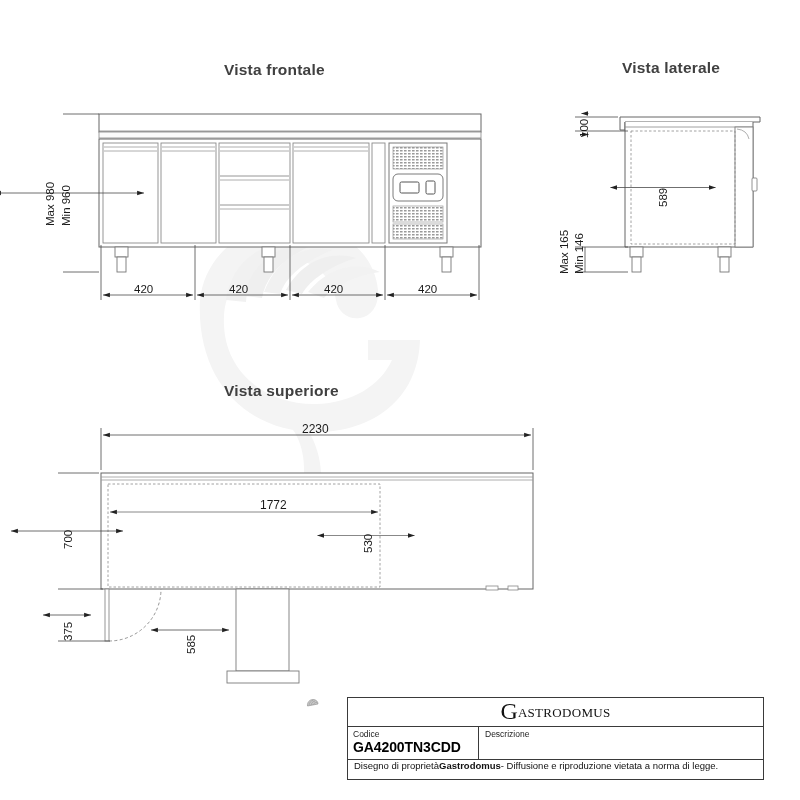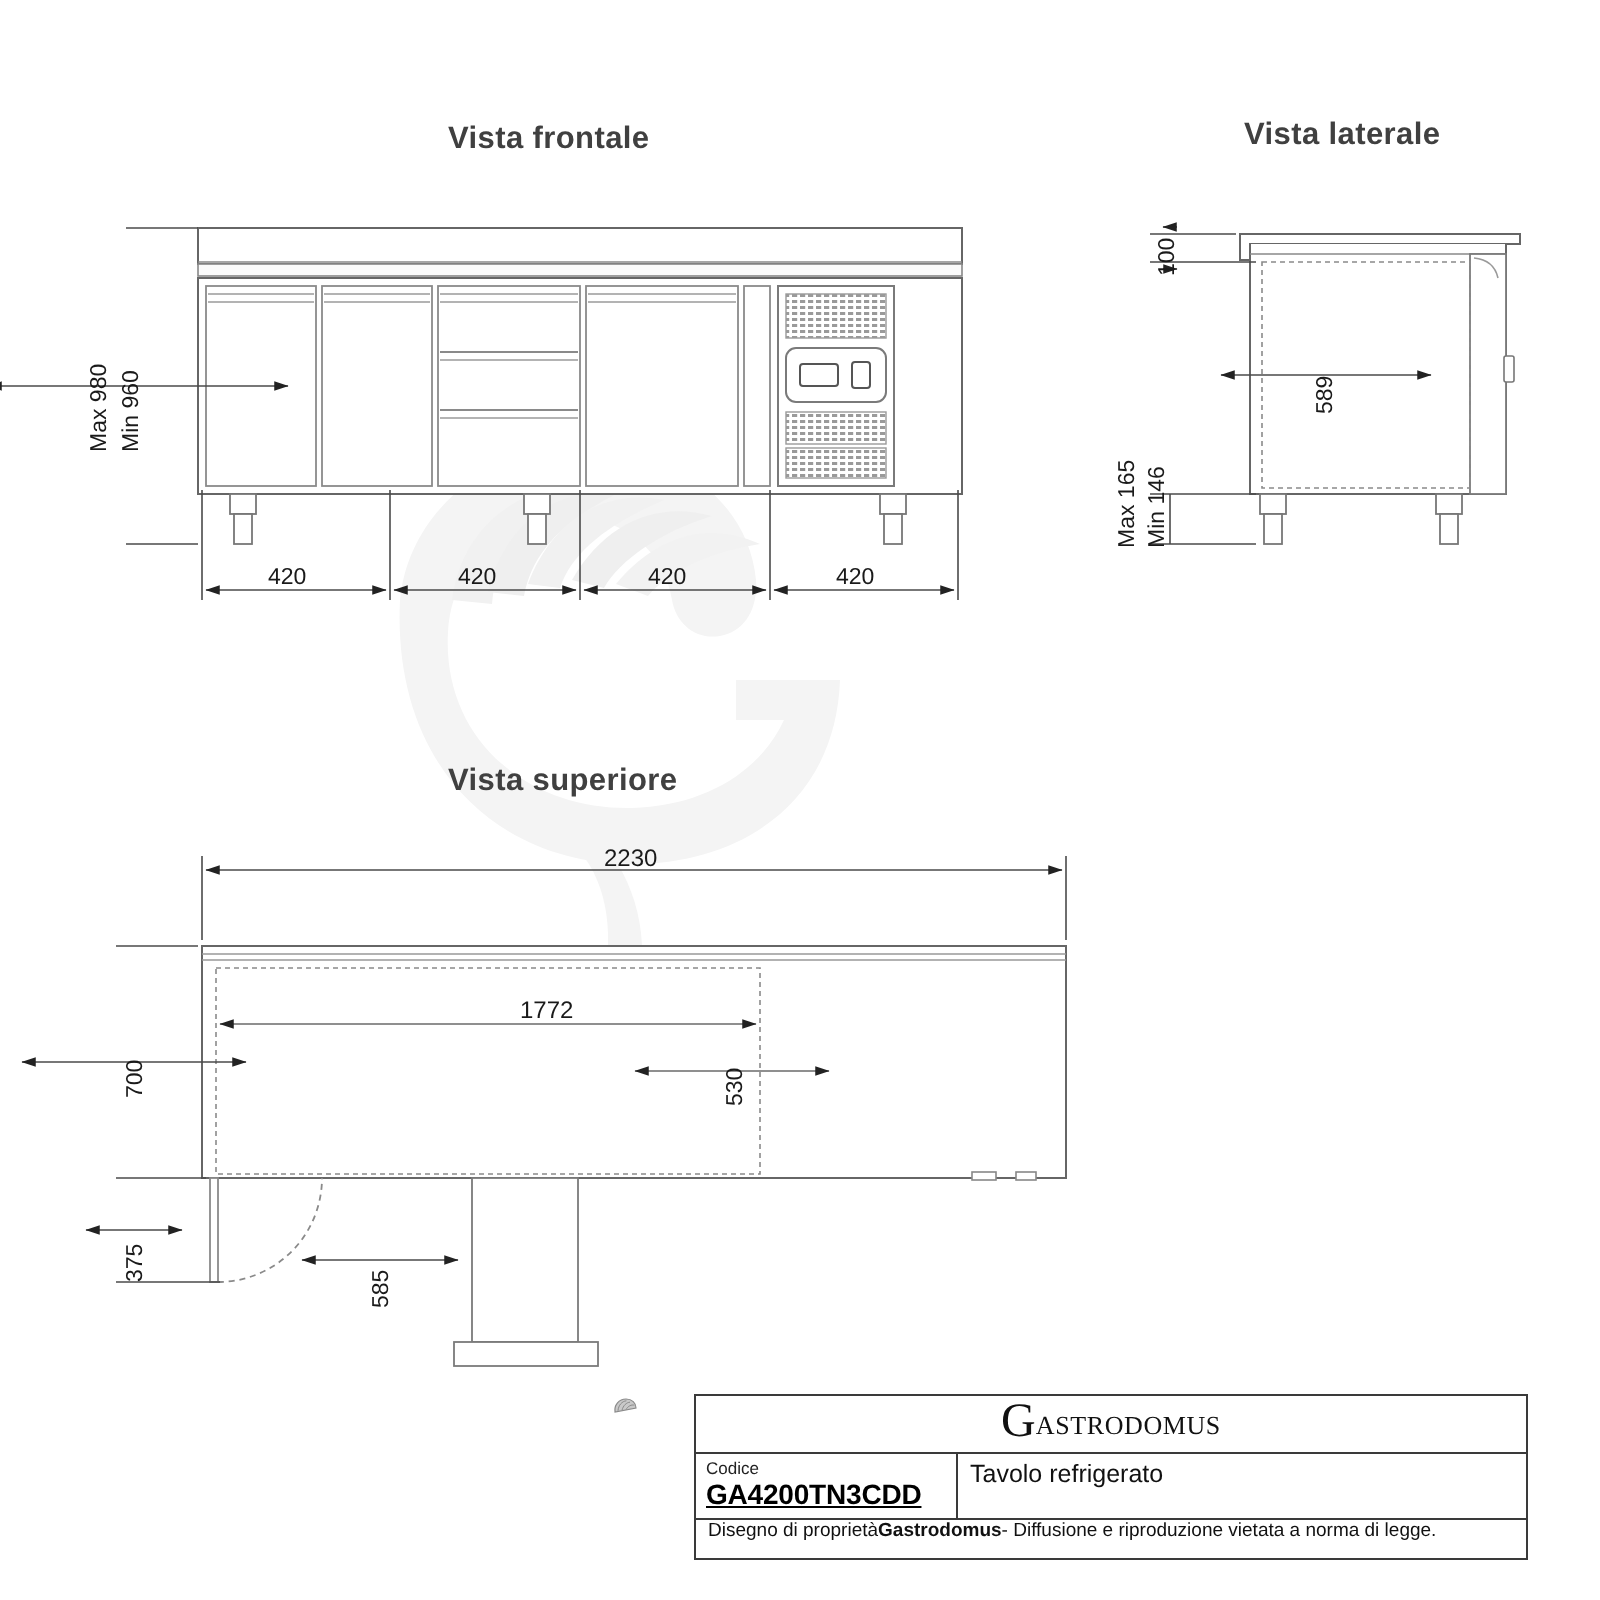--- a/index.html
+++ b/index.html
@@ -86,21 +86,21 @@
     border-right:1px solid #3a3a3a;
     box-sizing:border-box;
     padding:2px 16px 0 5px;
   }
   #tb-desc{
     flex:1;
     padding:2px 0 0 6px;
     box-sizing:border-box;
   }
   .tb-lbl{font-size:8.5px;color:#222;display:block;line-height:10px;}
-  .tb-val-code{font-size:14px;font-weight:bold;letter-spacing:-0.1px;display:block;line-height:16px;color:#000;text-decoration:underline;}
+  .tb-val-code{font-size:14px;font-weight:bold;letter-spacing:-0.1px;display:block;line-height:16px;color:#000;}
   .tb-val-desc{font-size:12.5px;display:block;line-height:16px;color:#111;}
   #tb-foot{
     height:19px;
     display:flex;
     padding-left:6px;
     font-size:9.5px;
     color:#111;
     box-sizing:border-box;
   }
   #tb-foot b{font-weight:bold;}
@@ -341,21 +341,21 @@
         <span class="lg-rest">ASTRODOMUS</span>
       </div>
     </div>
 
     <div id="tb-main">
       <div id="tb-code">
         <span class="tb-lbl">Codice</span>
         <span class="tb-val-code">GA4200TN3CDD</span>
       </div>
       <div id="tb-desc">
-        <span class="tb-val-desc">Tavolo refrigerato</span>
+        <span class="tb-lbl">Descrizione</span>
       </div>
     </div>
 
     <div id="tb-foot">
       <span>Disegno di proprietà </span>
         <b>Gastrodomus</b>
         <span> - Diffusione e riproduzione vietata a norma di legge.</span>
     </div>
   </div>
 

